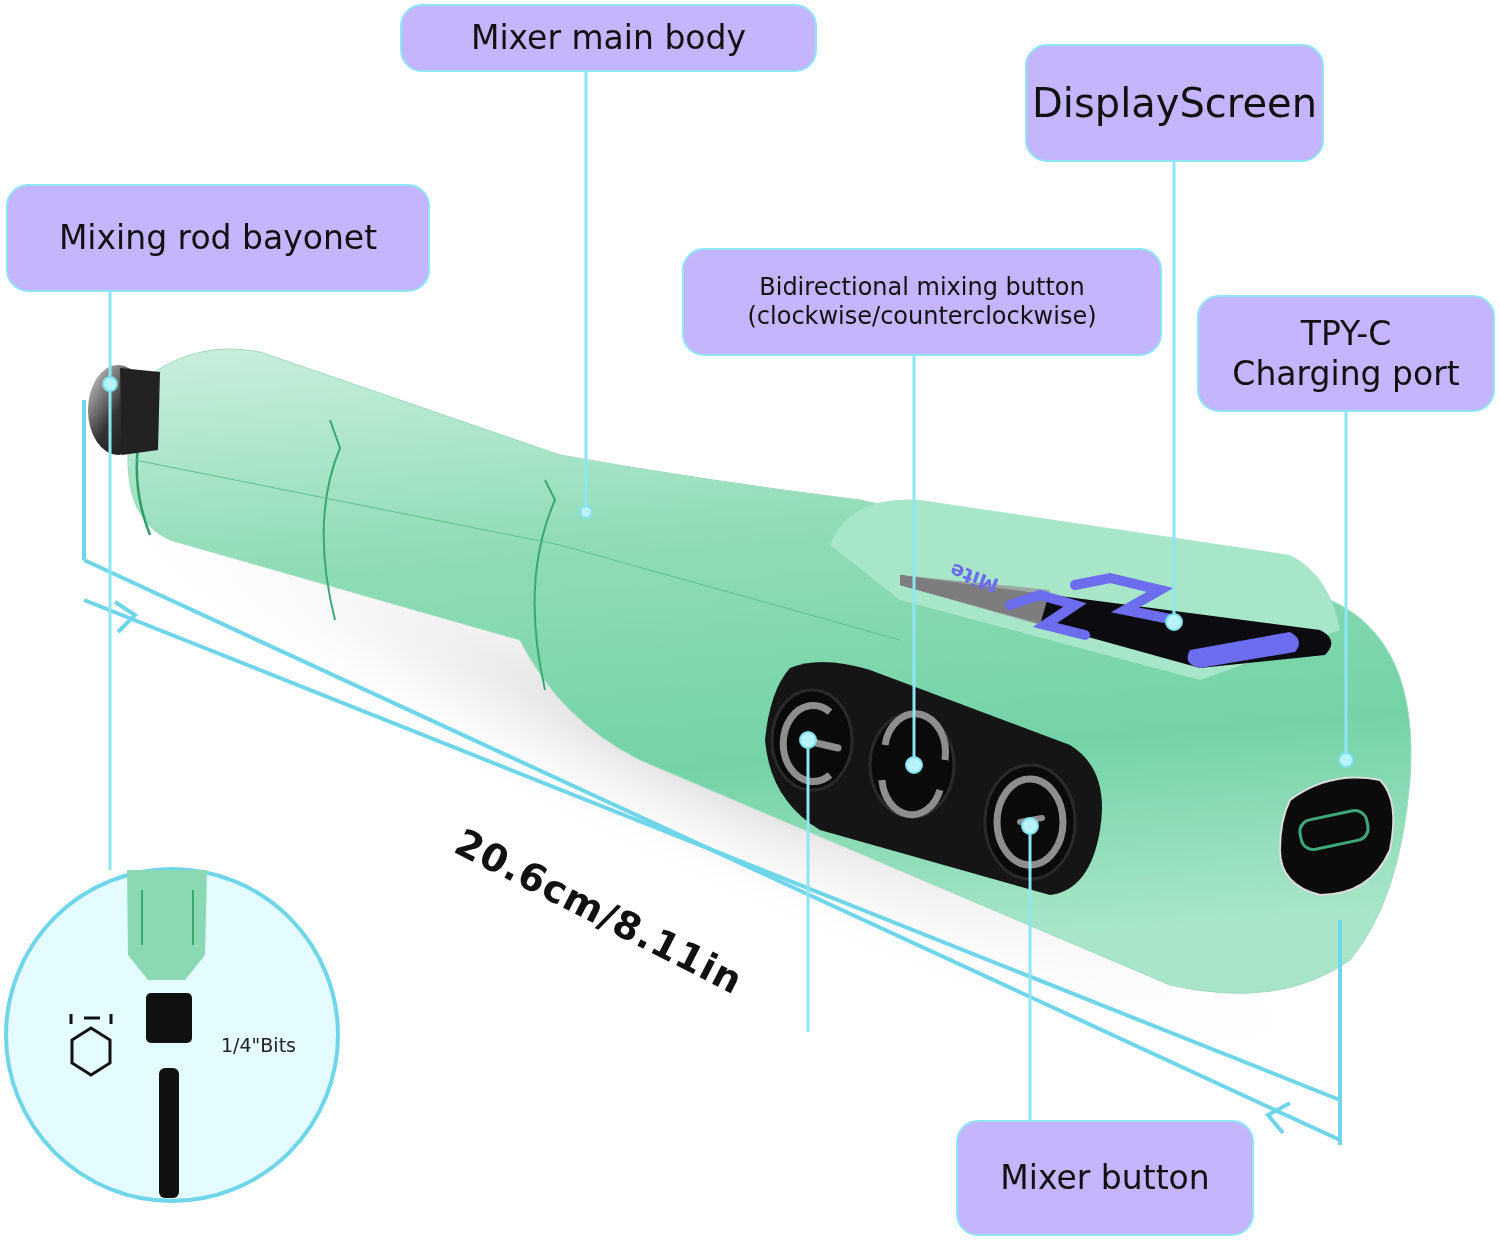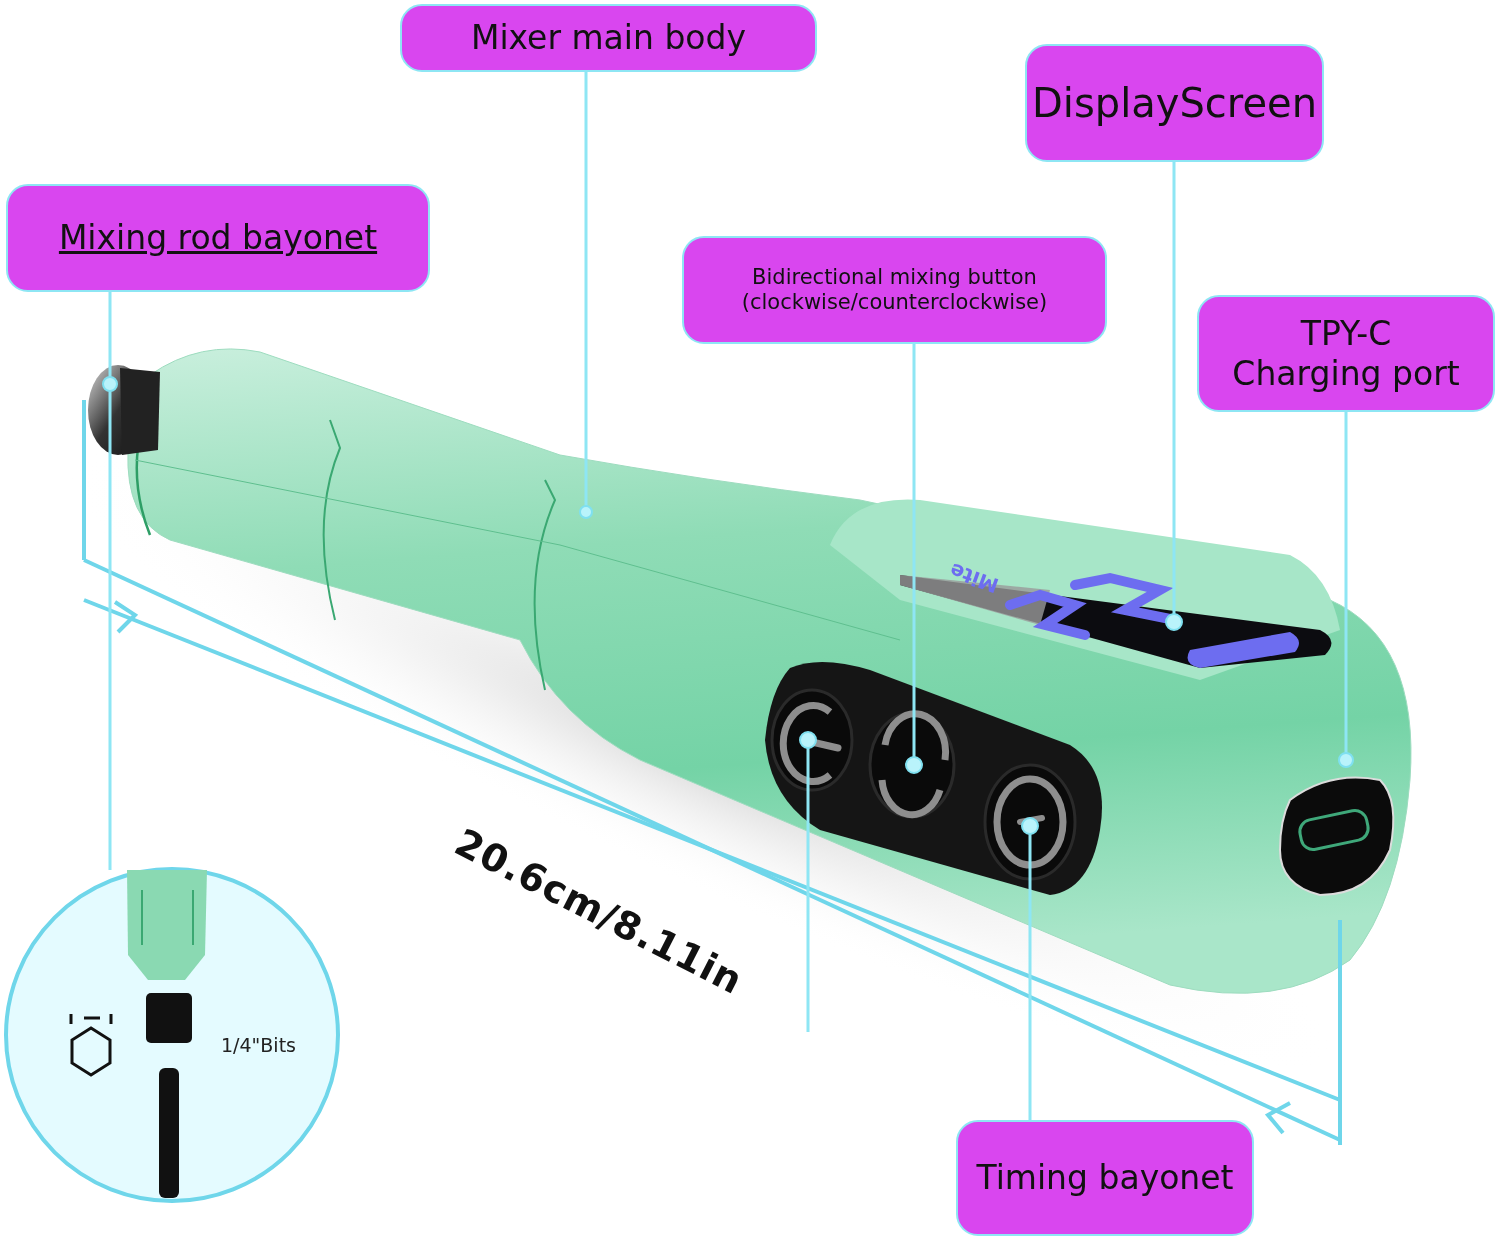--- a/index.html
+++ b/index.html
@@ -1,21 +1,21 @@
 <!DOCTYPE html>
 <html><head>
 <meta charset="utf-8">
 <style>
   html, body { margin: 0; padding: 0; background: #ffffff; }
   body { width: 1500px; height: 1240px; position: relative; overflow: hidden;
          font-family: "DejaVu Sans", "Liberation Sans", sans-serif; }
   .stage { position: absolute; left: 0; top: 0; width: 1500px; height: 1240px; }
   .callout {
     position: absolute; box-sizing: border-box;
-    background: #d946ef; border: 2px solid #8ee6f4; border-radius: 22px;
+    background: #c4b5fd; border: 2px solid #8ee6f4; border-radius: 22px;
     color: #111; display: flex; align-items: center; justify-content: center;
     text-align: center; line-height: 1.2; white-space: pre-line;
   }
   .dim-label {
     position: absolute; left: 468px; top: 820px;
     font-family: "DejaVu Sans", sans-serif; font-weight: bold;
     font-size: 38px; color: #111; letter-spacing: 1px;
     transform: rotate(27deg); transform-origin: left top; white-space: nowrap;
   }
   .bits-label { position: absolute; left: 221px; top: 1034px; font-size: 19px; color: #222; }
@@ -143,31 +143,31 @@
     </g>
   </g>
 </svg>
 
 <div class="callout" style="left:400px; top:4px; width:417px; height:68px; font-size:33px;">
   <span>Mixer main body</span>
 </div>
 <div class="callout" style="left:1025px; top:44px; width:299px; height:118px; font-size:40px;">
   <span>DisplayScreen</span>
 </div>
-<div class="callout" style="left:6px; top:184px; width:424px; height:108px; font-size:33px;text-decoration:underline;">
+<div class="callout" style="left:6px; top:184px; width:424px; height:108px; font-size:33px;">
   <span>Mixing rod bayonet</span>
 </div>
-<div class="callout" style="left:682px; top:236px; width:425px; height:108px; font-size:21px;">
+<div class="callout" style="left:682px; top:248px; width:480px; height:108px; font-size:24px;">
   <span>Bidirectional mixing button
 (clockwise/counterclockwise)</span>
 </div>
 <div class="callout" style="left:1197px; top:295px; width:298px; height:117px; font-size:33px;">
   <span>TPY-C
 Charging port</span>
 </div>
 <div class="callout" style="left:956px; top:1120px; width:298px; height:116px; font-size:33px;">
-  <span>Timing bayonet</span>
+  <span>Mixer button</span>
 </div>
 
 <div class="dim-label">20.6cm/8.11in</div>
 <div class="bits-label">1/4"Bits</div>
 
 </div>
 
 </body></html>

